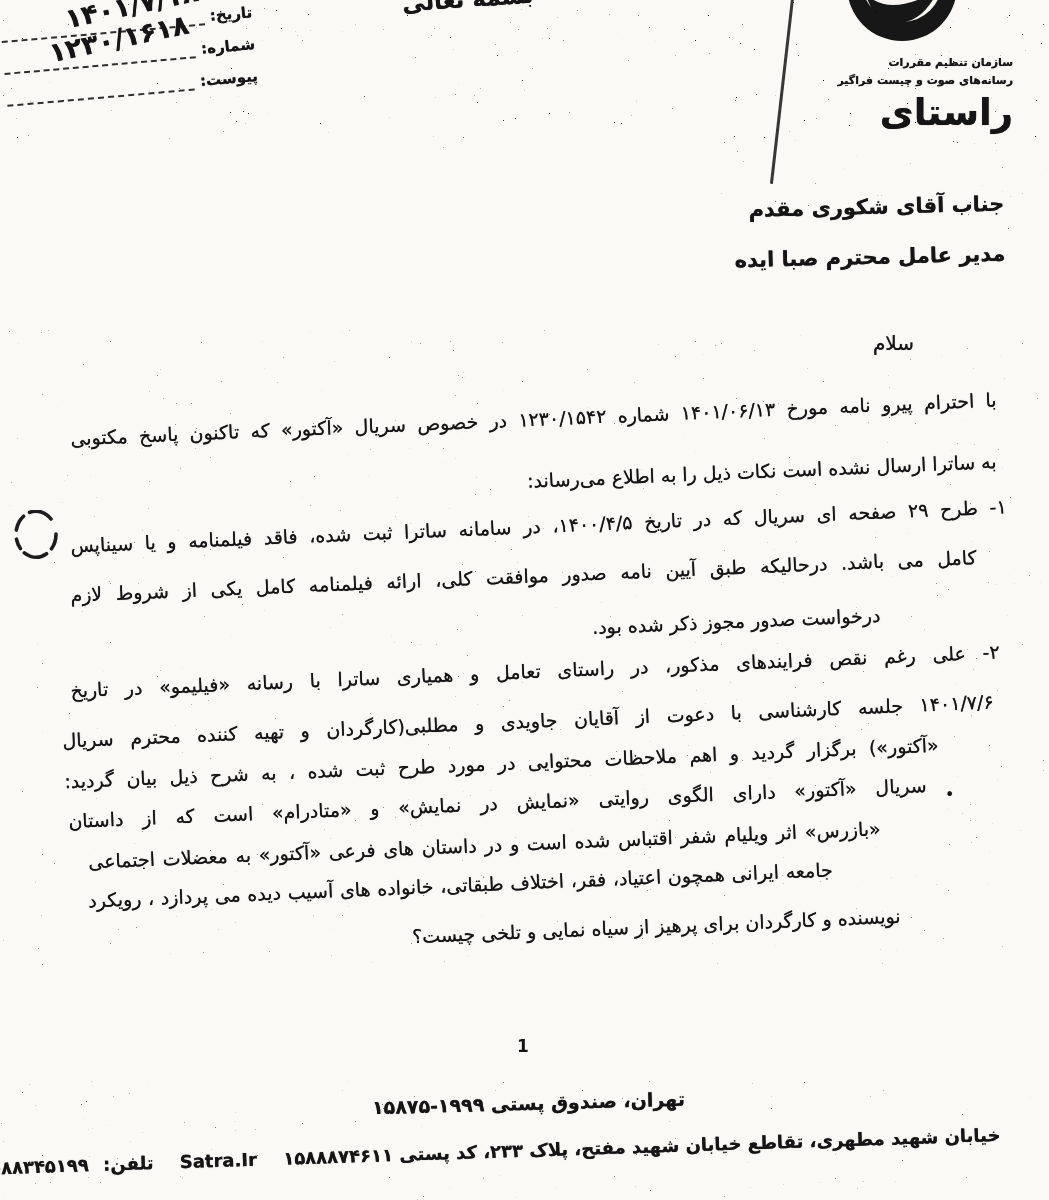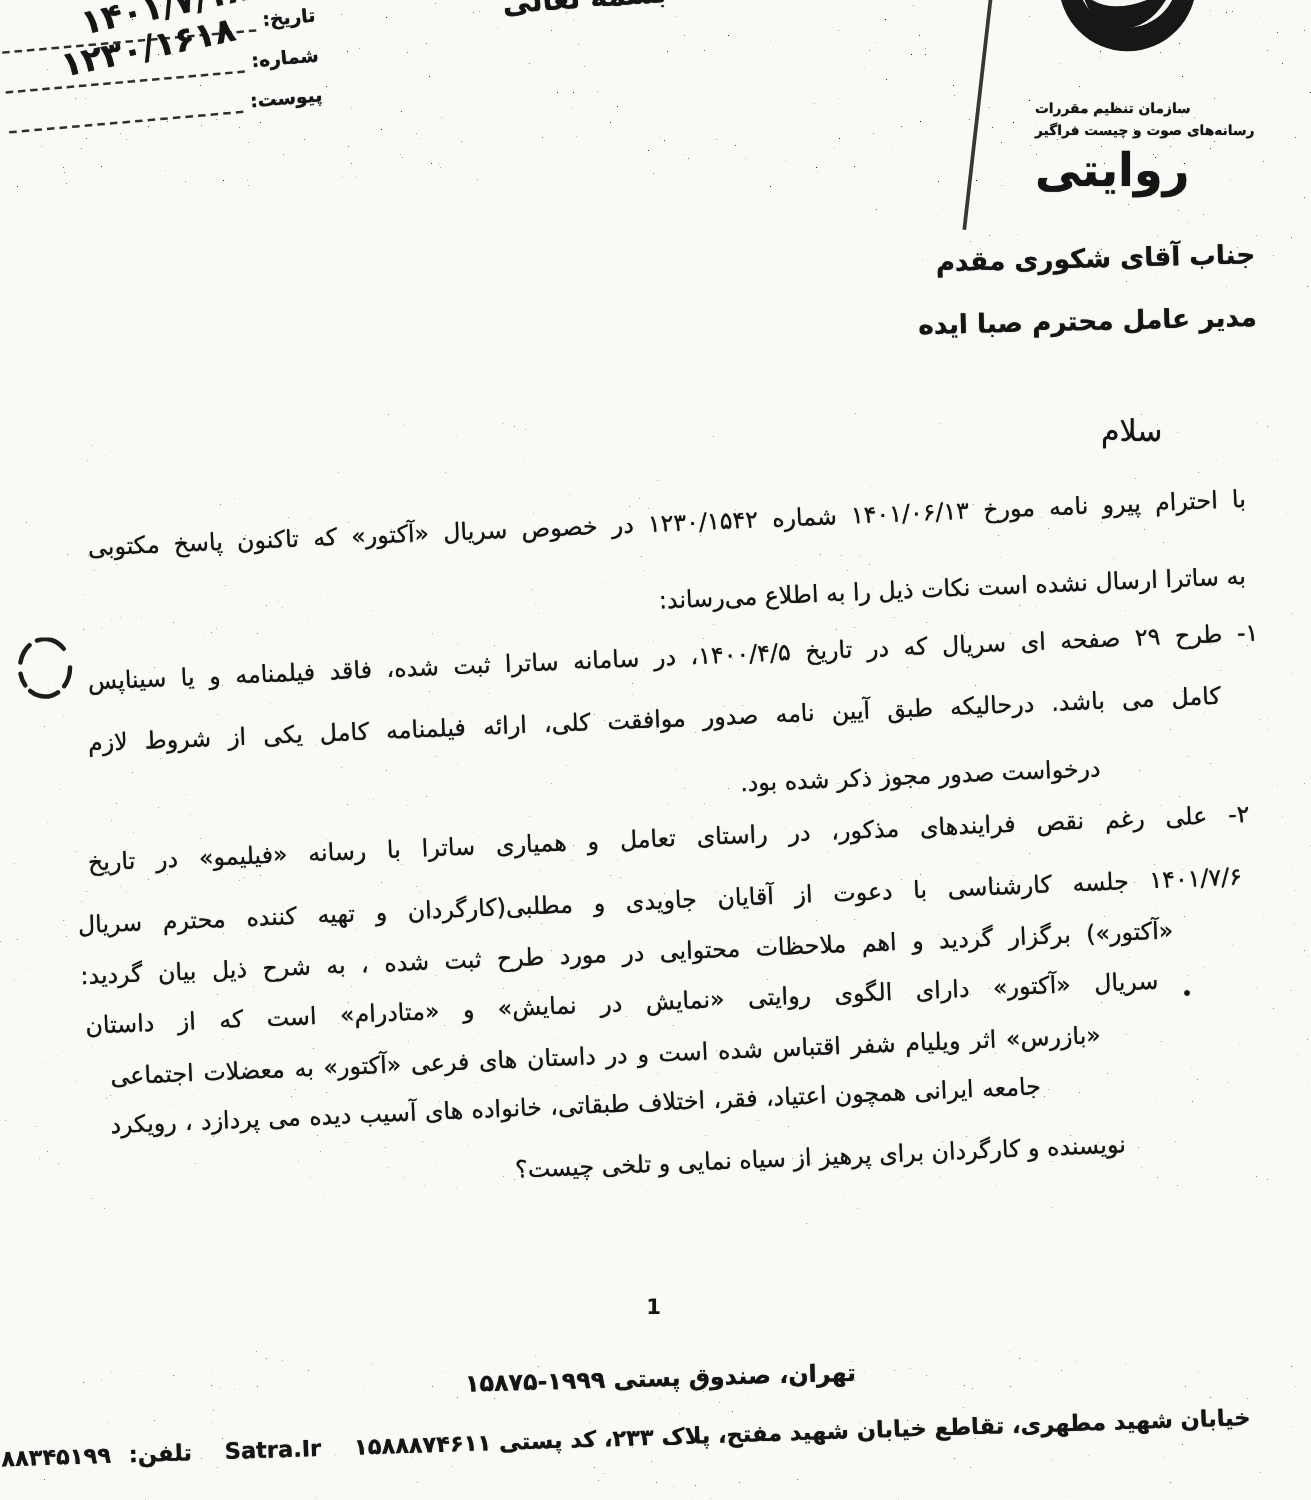--- a/index.html
+++ b/index.html
@@ -22,33 +22,33 @@
   .meta-row{display:flex;align-items:flex-end;margin-bottom:14px;}
   .meta-label{font-size:15px;font-weight:bold;white-space:nowrap;margin-left:6px;}
   .meta-dots{flex:1;border-bottom:2px dashed #2e2e2e;height:14px;position:relative;}
   .hand{position:absolute;right:4px;top:-26px;font-size:27px;font-weight:bold;
         letter-spacing:2px;transform:rotate(-7deg);white-space:nowrap;}
 
   
   .bismillah{position:absolute;top:-14px;left:402px;font-size:23px;font-weight:bold;
              transform:rotate(-4deg);z-index:10;}
   .emblem{position:absolute;top:-58px;left:842px;z-index:10;}
-  .orgtext{position:absolute;top:54px;left:828px;width:185px;text-align:left;z-index:10;margin-top:24px;}
+  .orgtext{position:absolute;top:54px;left:828px;width:185px;text-align:right;z-index:10;}
   .org-small{font-size:11px;font-weight:bold;line-height:1.6;letter-spacing:-.3px;}
   .brand{font-size:37px;font-weight:bold;margin-top:2px;letter-spacing:-1px;}
   .penline{position:absolute;left:792px;top:-10px;width:3px;height:195px;background:#1b1b1b;
            transform:rotate(6.5deg);transform-origin:top center;opacity:.88;z-index:9;}
   .ring{position:absolute;left:12px;top:510px;z-index:9;}
 
   
   .recipient{position:absolute;top:182px;right:44px;text-align:right;
              transform:rotate(-1.4deg);z-index:10;}
   .recipient div{font-size:21px;font-weight:bold;line-height:50px;}
 
-  .salutation{position:absolute;top:331px;right:119px;font-size:24px;z-index:10;}
+  .salutation{position:absolute;top:331px;right:135px;font-size:20px;z-index:10;}
 
   
   .pagenum{position:absolute;top:1036px;left:517px;font-size:17px;font-weight:bold;z-index:10;}
   .pobox{position:absolute;top:1092px;left:372px;font-size:19px;font-weight:bold;
          transform:rotate(-1.6deg);z-index:10;white-space:nowrap;}
   .addrline{position:absolute;top:1124px;right:49px;font-size:18px;font-weight:bold;
             transform:rotate(-1.9deg);transform-origin:right center;white-space:nowrap;z-index:10;}
   .site{margin:0 20px;font-weight:bold;}
   .phoneval{margin:0 8px;}
   .bullet-marker{position:absolute;top:786px;right:95px;font-size:15px;z-index:10;}
@@ -85,21 +85,21 @@
       <circle cx="60" cy="40" r="40" fill="#f7f6f1"></circle>
       <path d="M24 52 Q48 76 96 48 Q78 88 42 80 Q28 70 24 52 Z" fill="#171717"></path>
       <circle cx="57" cy="38" r="15" fill="#171717"></circle>
       <path d="M96 26 L114 40 M99 40 L113 54" stroke="#171717" stroke-width="5"></path>
     </svg>
   </div>
 
   <div class="orgtext ink">
     <div class="org-small">سازمان تنظیم مقررات</div>
     <div class="org-small">رسانه‌های صوت و چیست فراگیر</div>
-    <div class="brand">روایتی</div>
+    <div class="brand">راستای</div>
   </div>
 
   <div class="penline"></div>
 
   <div class="ring">
     <svg width="50" height="60" viewBox="0 0 50 60" aria-hidden="true">
       <path d="M39 9 A20 23 0 1 0 44 24" fill="none" stroke="#1d1d1d" stroke-width="3.6" stroke-dasharray="24 7 16 9 10 6" stroke-linecap="round"></path>
     </svg>
   </div>
 

